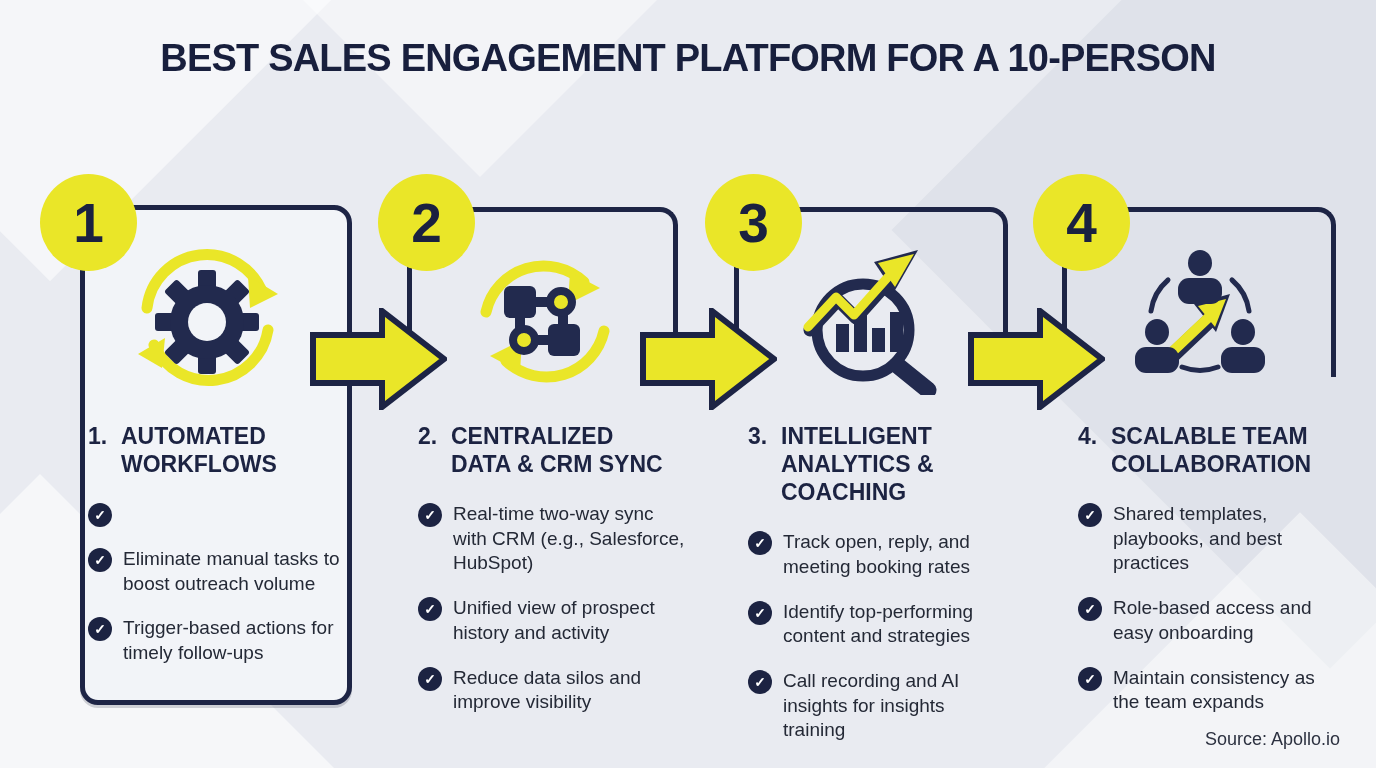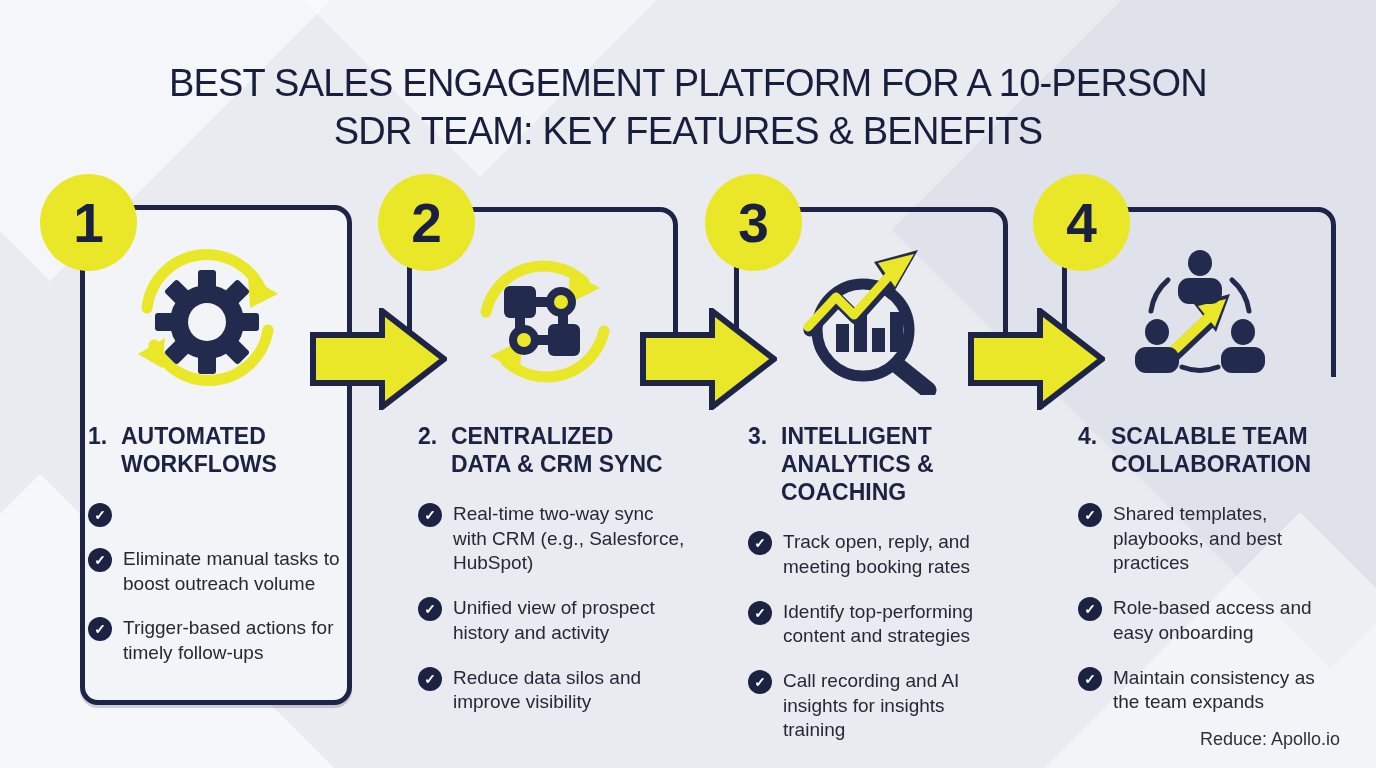--- a/index.html
+++ b/index.html
@@ -10,21 +10,21 @@
   
   .facet { position:absolute; transform:rotate(45deg); }
   .facet.f1 { left:-170px; top:-250px; width:440px; height:440px; background:rgba(255,255,255,.55); }
   .facet.f2 { left:270px;  top:-330px; width:420px; height:420px; background:rgba(255,255,255,.45); }
   .facet.f3 { left:1020px; top:-80px;  width:620px; height:620px; background:rgba(188,194,208,.22); }
   .facet.f4 { left:-240px; top:590px;  width:560px; height:560px; background:rgba(255,255,255,.6); }
   .facet.f5 { left:1040px; top:620px;  width:520px; height:520px; background:rgba(255,255,255,.45); }
 
   
   .title { position:absolute; left:0; top:34px; width:1376px; text-align:center;
-           color:#181f3d; font-weight:400; font-size:38px; line-height:48px; letter-spacing:-.8px;margin-top:25px; }
+           color:#181f3d; font-weight:700; font-size:38px; line-height:48px; letter-spacing:-.8px; }
 
   
   .bracket { position:absolute; border-top:5px solid #1d2445; border-right:5px solid #1d2445;
              border-top-right-radius:18px; }
   .bracket.b2 { left:427px; top:207px; width:251px; height:131px; }
   .bracket.b3 { left:754px; top:207px; width:254px; height:131px; }
   .bracket.b4 { left:1082px; top:207px; width:254px; height:170px; }
 
   
   .stem { position:absolute; width:5px; background:#1d2445; }
@@ -85,21 +85,20 @@
 <div class="stage">
 
   <div class="facet f1"></div>
   <div class="facet f2"></div>
   <div class="facet f3"></div>
   <div class="facet f4"></div>
   <div class="facet f5"></div>
 
   <div class="title">
     <div>BEST SALES ENGAGEMENT PLATFORM FOR A 10-PERSON</div>
-    <div>SDR TEAM: KEY FEATURES &amp; BENEFITS</div>
   </div>
 
   <div class="bracket b2"></div>
   <div class="bracket b3"></div>
   <div class="bracket b4"></div>
   <div class="stem s2"></div>
   <div class="stem s3"></div>
   <div class="stem s4"></div>
 
   <div class="card1"></div>
@@ -274,15 +273,15 @@
         <span class="check">✓</span>
         <span class="btext">Role-based access and easy onboarding</span>
       </div>
       <div class="bullet">
         <span class="check">✓</span>
         <span class="btext">Maintain consistency as the team expands</span>
       </div>
     </div>
   </div>
 
-  <div class="source">Reduce: Apollo.io</div>
+  <div class="source">Source: Apollo.io</div>
 
 </div>
 
 </body></html>

